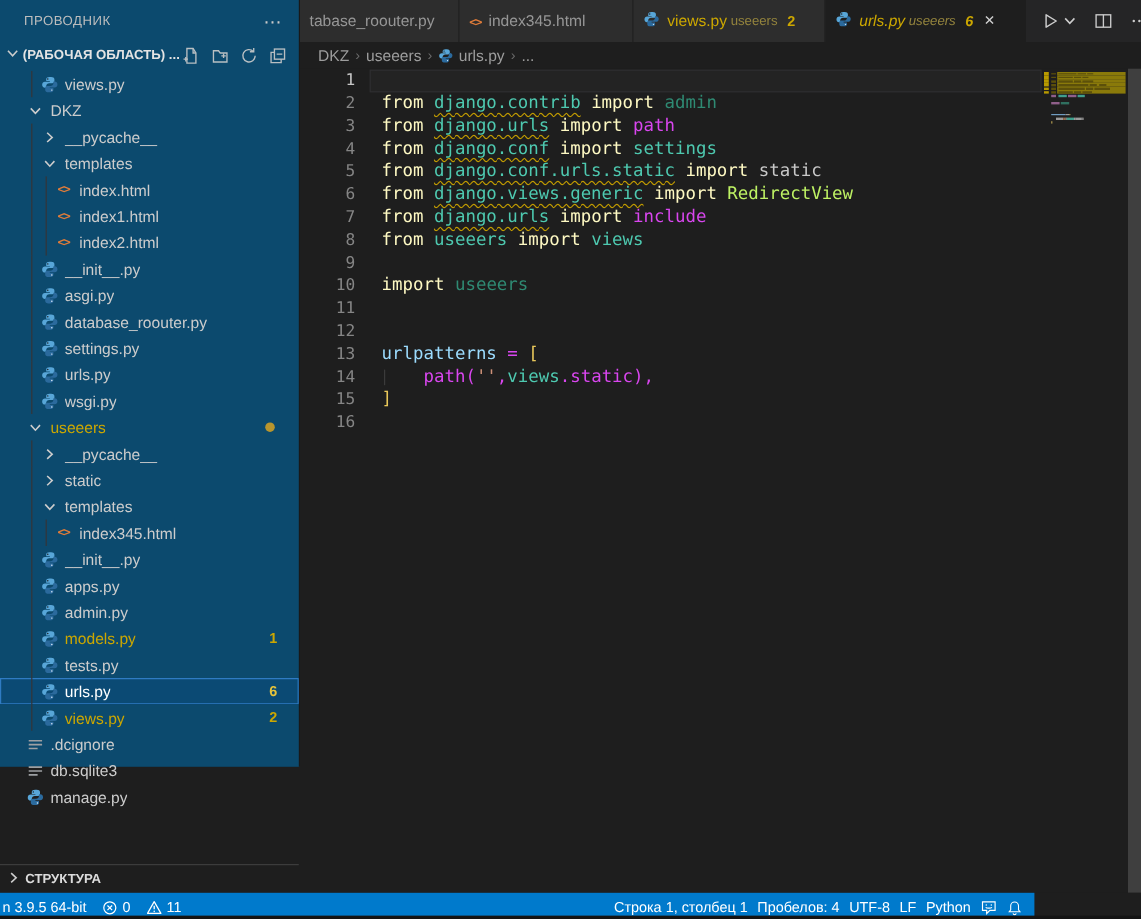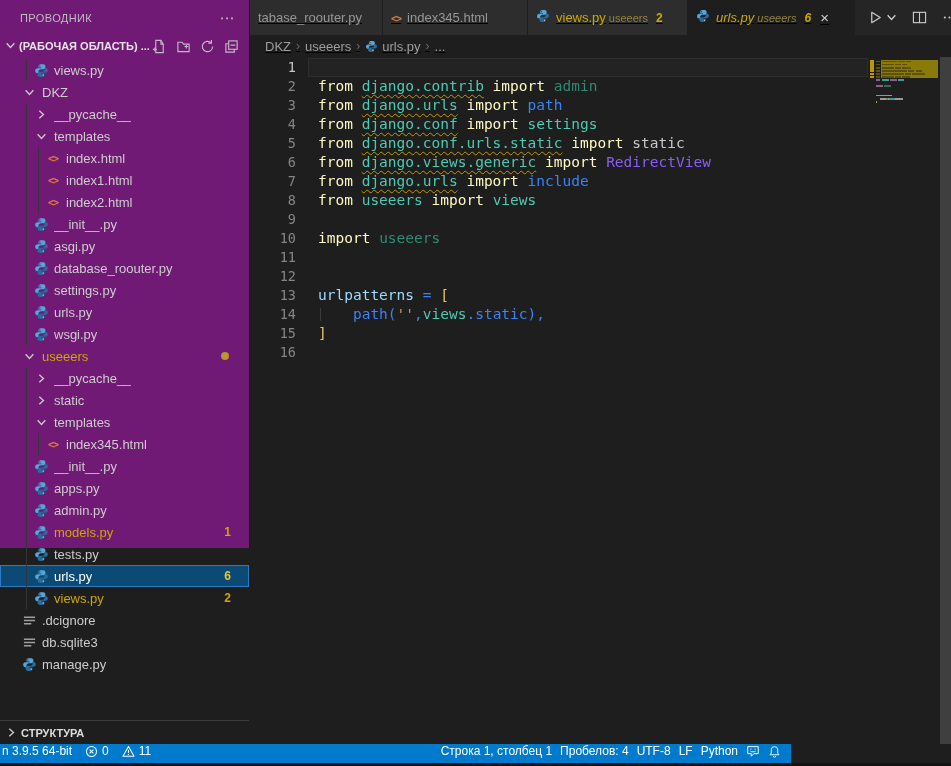--- a/index.html
+++ b/index.html
@@ -1,20 +1,20 @@
 <!DOCTYPE html>
 <html><head>
 <meta charset="utf-8">
 <style>
   html,body{margin:0;padding:0;background:#101010;}
   #app{position:relative;width:951px;height:766px;overflow:hidden;background:#1e1e1e;
        font-family:"Liberation Sans",sans-serif;-webkit-font-smoothing:antialiased;}
 
   
-  .sidebar{position:absolute;left:0;top:0;width:250px;height:548px;background:#701a75;
+  .sidebar{position:absolute;left:0;top:0;width:250px;height:639px;background:#0c4a6e;
            border-right:1px solid #191919;box-sizing:border-box;z-index:2;}
   .sidebar-title{height:35px;display:flex;align-items:center;padding:0 14px 0 20px;
                  color:#bdbdbd;font-size:11px;letter-spacing:.4px;}
   .sidebar-title .more{margin-left:auto;color:#c9c9c9;font-size:15px;cursor:pointer;}
   .section-header{height:22px;display:flex;align-items:center;padding-left:5px;
                   color:#e4e4e4;font-size:11px;font-weight:bold;}
   .section-header .lbl{margin-left:3px;white-space:nowrap;}
   .hdr-actions{margin-left:auto;display:flex;align-items:center;gap:9px;padding-right:10px;}
   .hdr-actions .ic{display:flex;cursor:pointer;opacity:.9;}
   .tree{position:absolute;top:59px;left:0;right:0;height:640px;overflow:hidden;}
@@ -28,21 +28,21 @@
   .row.sel{background:#0b4a74;box-shadow:inset 0 0 0 1px #2f7bc3;}
   .row.sel .lbl{color:#ffffff;}
   .row.sel .badge{color:#e8c43a;}
   .tguide{position:absolute;top:0;bottom:0;width:1px;background:#353539;}
   .outline-header{position:absolute;left:0;right:0;top:720px;height:24px;display:flex;align-items:center;
                   padding-left:6px;border-top:1px solid #3c3c3c;color:#dcdcdc;font-size:11px;font-weight:bold;}
   .outline-header .lbl{margin-left:4px;}
   .html-ic{font-family:"DejaVu Sans Mono",monospace;font-size:10px;font-weight:bold;color:#e07c3a;letter-spacing:-1px;}
 
   
-  .main{position:absolute;left:250px;top:0;right:0;height:744px;background:#1e1e1e;text-decoration:underline;}
+  .main{position:absolute;left:250px;top:0;right:0;height:744px;background:#1e1e1e;}
   .tabbar{height:35px;background:#252526;display:flex;align-items:stretch;}
   .tab{display:flex;align-items:center;background:#2d2d2d;border-right:1px solid #1e1e1e;
        font-size:13px;color:#969696;box-sizing:border-box;overflow:hidden;flex:none;cursor:pointer;padding:0 8px;}
   .tab.clip{padding-left:2px;}
   .tab .name{margin:0 3px 0 6px;white-space:nowrap;}
   .tab.warn .name{color:#cca700;}
   .tab .desc{font-size:11px;color:#94843d;margin-right:6px;white-space:nowrap;}
   .tab .badge{color:#cca700;font-weight:bold;font-size:12px;margin:0 2px;}
   .tab.active{background:#1e1e1e;border-right:none;}
   .tab.active .name,.tab.active .desc,.tab.active .badge{font-style:italic;}
@@ -62,31 +62,31 @@
   .editor{position:absolute;top:57px;left:0;right:0;bottom:0;background:#1e1e1e;overflow:hidden;}
   .code{position:absolute;top:1px;left:0;right:83px;}
   .line{display:flex;height:19px;position:relative;font-family:"DejaVu Sans Mono",monospace;
         font-size:14.5px;line-height:19px;}
   .num{width:46px;text-align:right;color:#858585;font-size:13.5px;flex:none;line-height:19px;}
   .txt{margin-left:22px;white-space:pre;}
   .cur::after{content:"";position:absolute;left:58px;top:0;width:558px;height:17px;
               border:1px solid #2e2e30;background:rgba(255,255,255,0.025);}
   .cur .num{color:#c6c6c6;}
   .iguide{position:absolute;left:70px;top:3px;height:13px;width:1px;background:#3b3b3b;}
-  .kw{color:#fef9c3;} .mod{color:#4ec9b0;} .dim1{color:#2f8a73;} .dim2{color:#8b5cf6;}
-  .pl{color:#3b82f6;} .pl2{color:#c8c8c8;} .str{color:#ce9178;} .var{color:#9cdcfe;} .br1{color:#e8c75a;}
+  .kw{color:#fef9c3;} .mod{color:#4ec9b0;} .dim1{color:#2f8a73;} .dim2{color:#bef264;}
+  .pl{color:#d946ef;} .pl2{color:#c8c8c8;} .str{color:#ce9178;} .var{color:#9cdcfe;} .br1{color:#e8c75a;}
   .sq{text-decoration-line:underline;text-decoration-style:wavy;text-decoration-color:#c09a00;
       text-decoration-thickness:1px;text-underline-offset:3px;}
   .minimap{position:absolute;top:0;right:11px;width:72px;height:130px;cursor:pointer;}
   .mm{position:absolute;}
   .scrollbar{position:absolute;top:0;right:0;width:11px;bottom:0;background:#3f3f3f;cursor:pointer;}
 
   
-  .statusbar{position:absolute;left:0;top:744px;width:791px;height:19px;background:#007acc;
-             display:flex;align-items:flex-start;color:#ffffff;font-size:12px;z-index:3;}
+  .statusbar{position:absolute;left:0;top:744px;width:862px;height:19px;background:#007acc;
+             display:flex;align-items:flex-end;color:#ffffff;font-size:12px;z-index:3;}
   .sb-left{display:flex;align-items:center;gap:13px;padding-left:2px;}
   .sb-right{display:flex;align-items:center;gap:8px;margin-left:auto;padding-right:10px;}
   .sb-item{display:flex;align-items:center;gap:4px;cursor:pointer;white-space:nowrap;}
   .screen-edge{position:absolute;left:0;top:763px;width:951px;height:3px;background:#141414;}
 </style>
 </head>
 <body>
 
 <div id="app">
 

